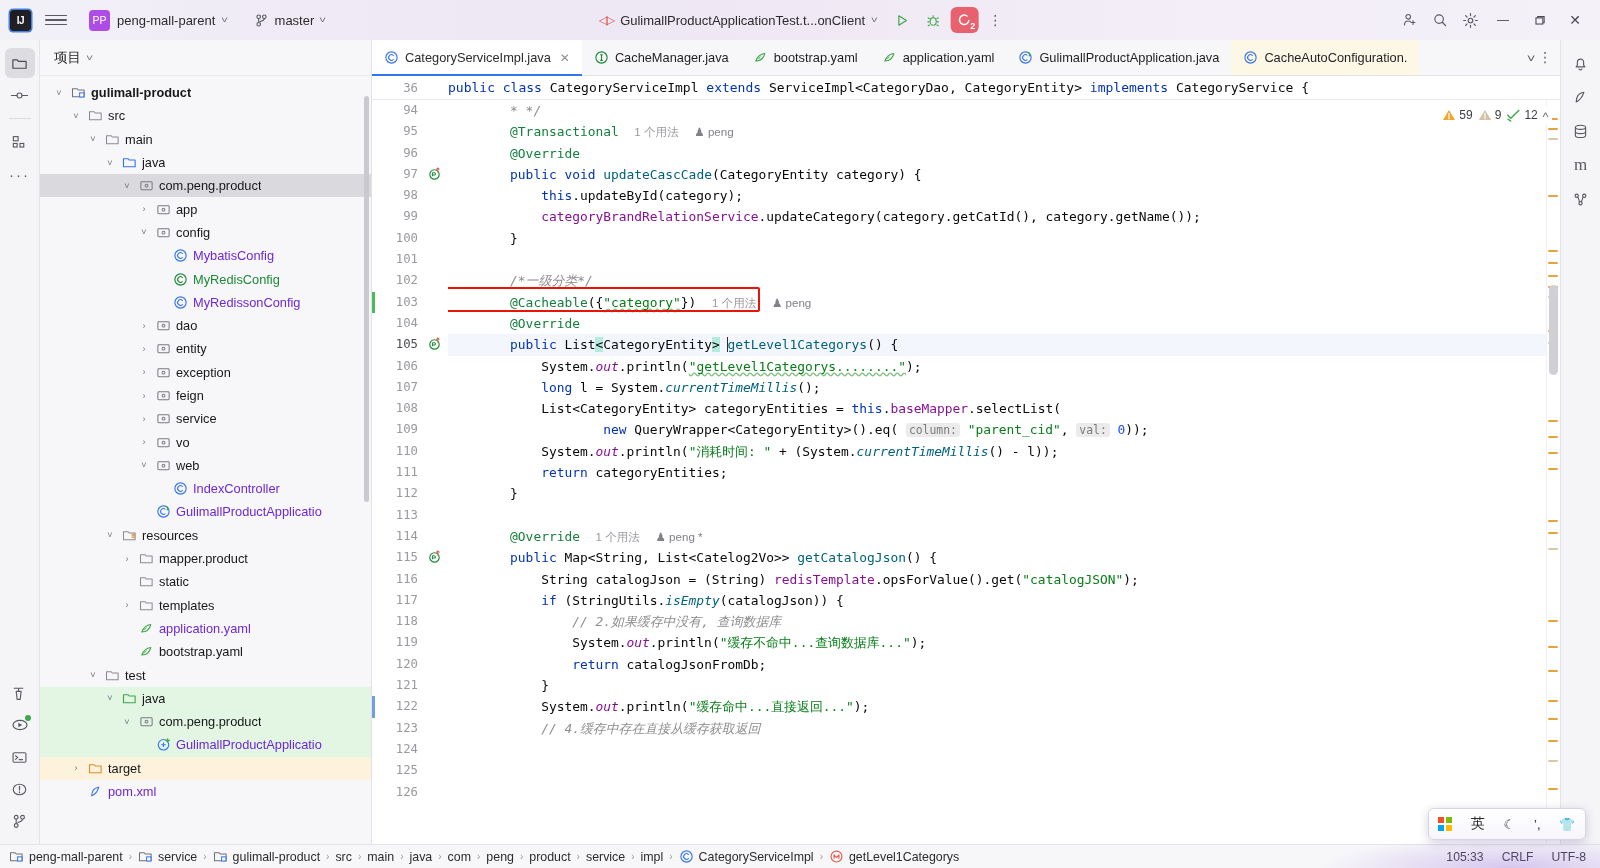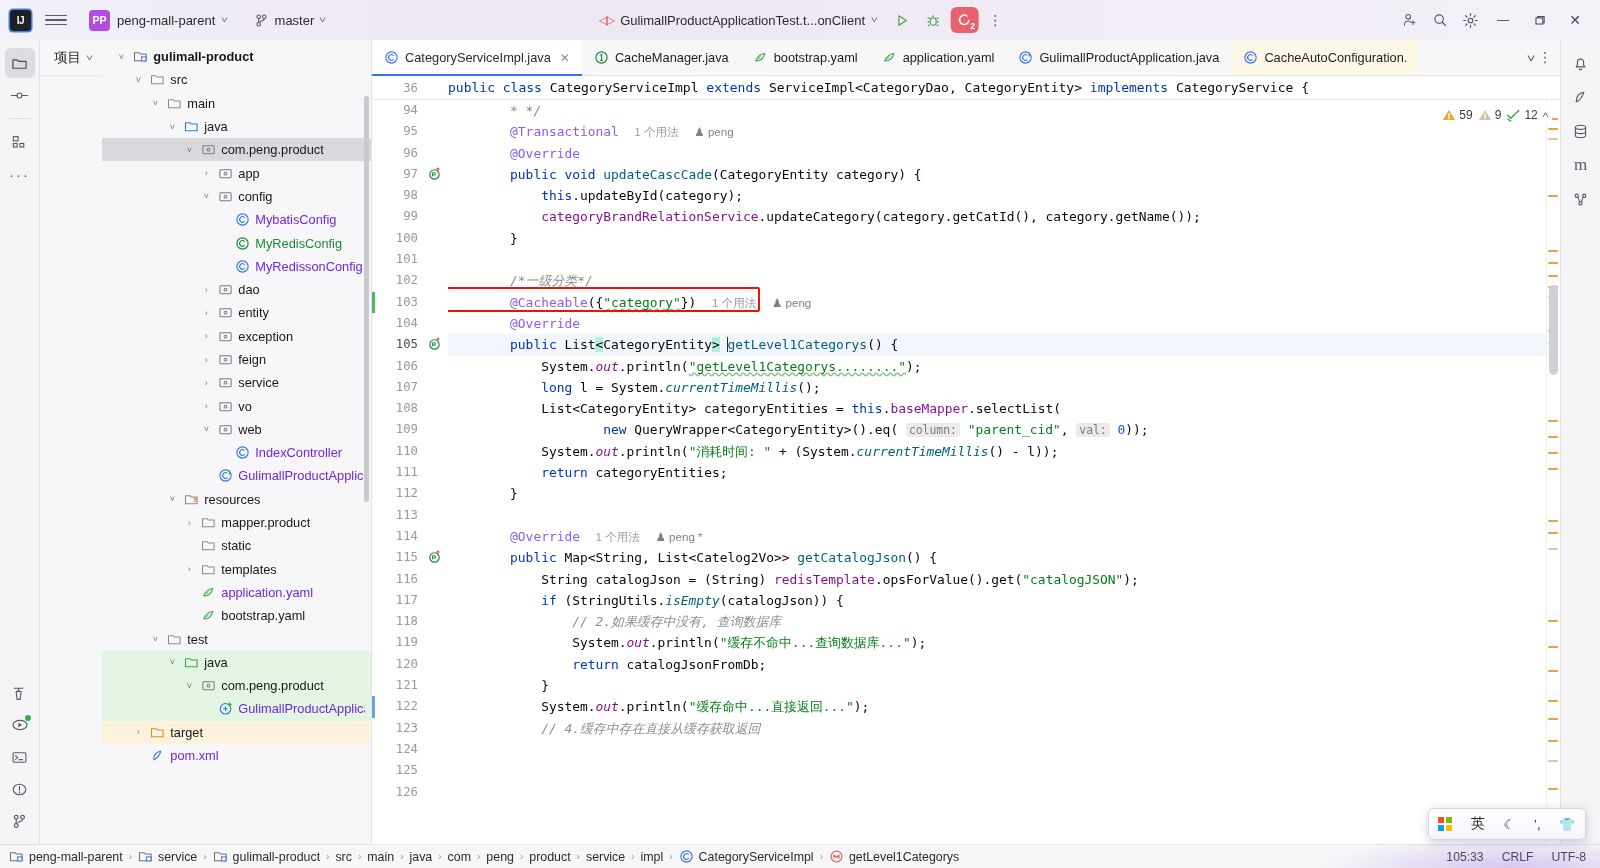--- a/index.html
+++ b/index.html
@@ -23,21 +23,21 @@
     background: linear-gradient(135deg,#1b1b20 0%,#232329 100%);
     display: flex; align-items: center; justify-content: center;
     color: #fff; font-size: 10px; font-weight: bold; letter-spacing: -0.5px;
     box-shadow: 0 0 0 1.5px #3e7fe8; margin-right: 12px;
   }
   .hamburger { width: 22px; height: 22px; display:flex; flex-direction: column; justify-content:center; gap:3px; margin-right: 14px; cursor: pointer;}
   .hamburger i { display:block; height:1.6px; background:#5a5a63; border-radius: 1px; }
   .proj-chip { display:flex; align-items:center; gap:7px; padding: 3px 6px; border-radius:5px; cursor:pointer;}
   .proj-badge {
     width: 21px; height: 21px; border-radius: 4px; background: #b04ce6;
-    color: #fff; font-size: 10.5px; font-weight: bold; display:flex; align-items:center; justify-content:center;
+    color: #fff; font-size: 10.5px; font-weight: normal; display:flex; align-items:center; justify-content:center;
   }
   .tb-text { font-size: 13px; color: #2b2b2b; }
   .chev { color:#70707a; font-size: 9px; transform: scaleX(1.35); display:inline-block; }
   .branch-chip { display:flex; align-items:center; gap:6px; padding: 3px 6px; margin-left: 12px; border-radius:5px; cursor:pointer;}
 
   .tb-center { position:absolute; left:50%; transform: translateX(-50%); display:flex; align-items:center; gap: 3px; }
   .runcfg { display:flex; align-items:center; gap:7px; padding: 3px 8px; border-radius:5px; cursor:pointer;}
   .runcfg-ico { color:#db5c5c; font-size:12px; letter-spacing:-2px; }
   .icobtn { width:28px; height:26px; border-radius:5px; display:flex; align-items:center; justify-content:center; cursor:pointer; }
   .badge-run {
@@ -57,21 +57,21 @@
   }
   .rail-btn { width:30px; height:30px; border-radius:6px; display:flex; align-items:center; justify-content:center; cursor:pointer; position:relative; color:#5d5d66;}
   .rail-btn.active { background:#dcdce1; }
   .rail-sep { width:22px; height:1px; background:#dcdce0; margin:6px 0; }
   .rail-bottom { margin-top:auto; padding-bottom: 8px; display:flex; flex-direction:column; gap:2px; align-items:center;}
   .greendot { position:absolute; top:5px; right:4px; width:6px; height:6px; border-radius:50%; background:#3fa84a; }
 
   
   .project {
     width: 332px; background:#f7f7f9; border-right:1px solid #e2e2e6;
-    display:flex; flex-direction:row; min-width:0; position:relative;
+    display:flex; flex-direction:column; min-width:0; position:relative;
   }
   .project-head { height:36px; display:flex; align-items:center; padding:0 10px 0 14px; gap:6px; border-bottom:1px solid #ebebef;}
   .project-title { font-size: 13.5px; color:#1f1f22; }
   .tree { flex:1; overflow:hidden; padding-top: 5px; font-size: 12.8px; color:#17171a; position:relative;}
   .node { height: 23.3px; display:flex; align-items:center; gap:4px; white-space:nowrap; cursor:pointer; padding-right:6px; }
   .node.selected { background:#d9d9de; }
   .node.testroot { background:#e3f5e3; }
   .node.excluded { background:#fdf3dc; }
   .arrow { width:14px; min-width:14px; display:flex; align-items:center; justify-content:center; color:#70707a; font-size:9px; }
   .nico { width:17px; min-width:17px; display:flex; align-items:center; justify-content:center; }
@@ -120,21 +120,21 @@
   .codeline {
     height:21.3px; line-height:21.3px; font-family:"DejaVu Sans Mono", monospace;
     font-size:12.9px; white-space:pre; color:#080808; padding-left: 0px; position:relative;
   }
   .codeline.hl { background:#f4f6fd; }
 
   .kw { color:#0033b3; }
   .str { color:#067d17; }
   .num { color:#1750eb; }
   .cmt { color:#8c8c8c; font-style: italic; }
-  .anno { color:#8b5cf6;text-align:right; }
+  .anno { color:#15803d;text-align:right; }
   .fld { color:#871094; }
   .mth { color:#00627a; }
   .ident-hl { background:#fbf0c3; }
   .angle-hl { background:#b3ecdb; }
   .hintchip {
     background:#ebebeb; color:#7a7a7a; border-radius:3px; padding:0 3px;
     font-size:11.4px; font-family:"DejaVu Sans Mono", monospace;
   }
   .codevision { color:#9a9aa0; font-size:11.6px; font-family:"Liberation Sans", sans-serif; }
   .cv-user { color:#808089; }

